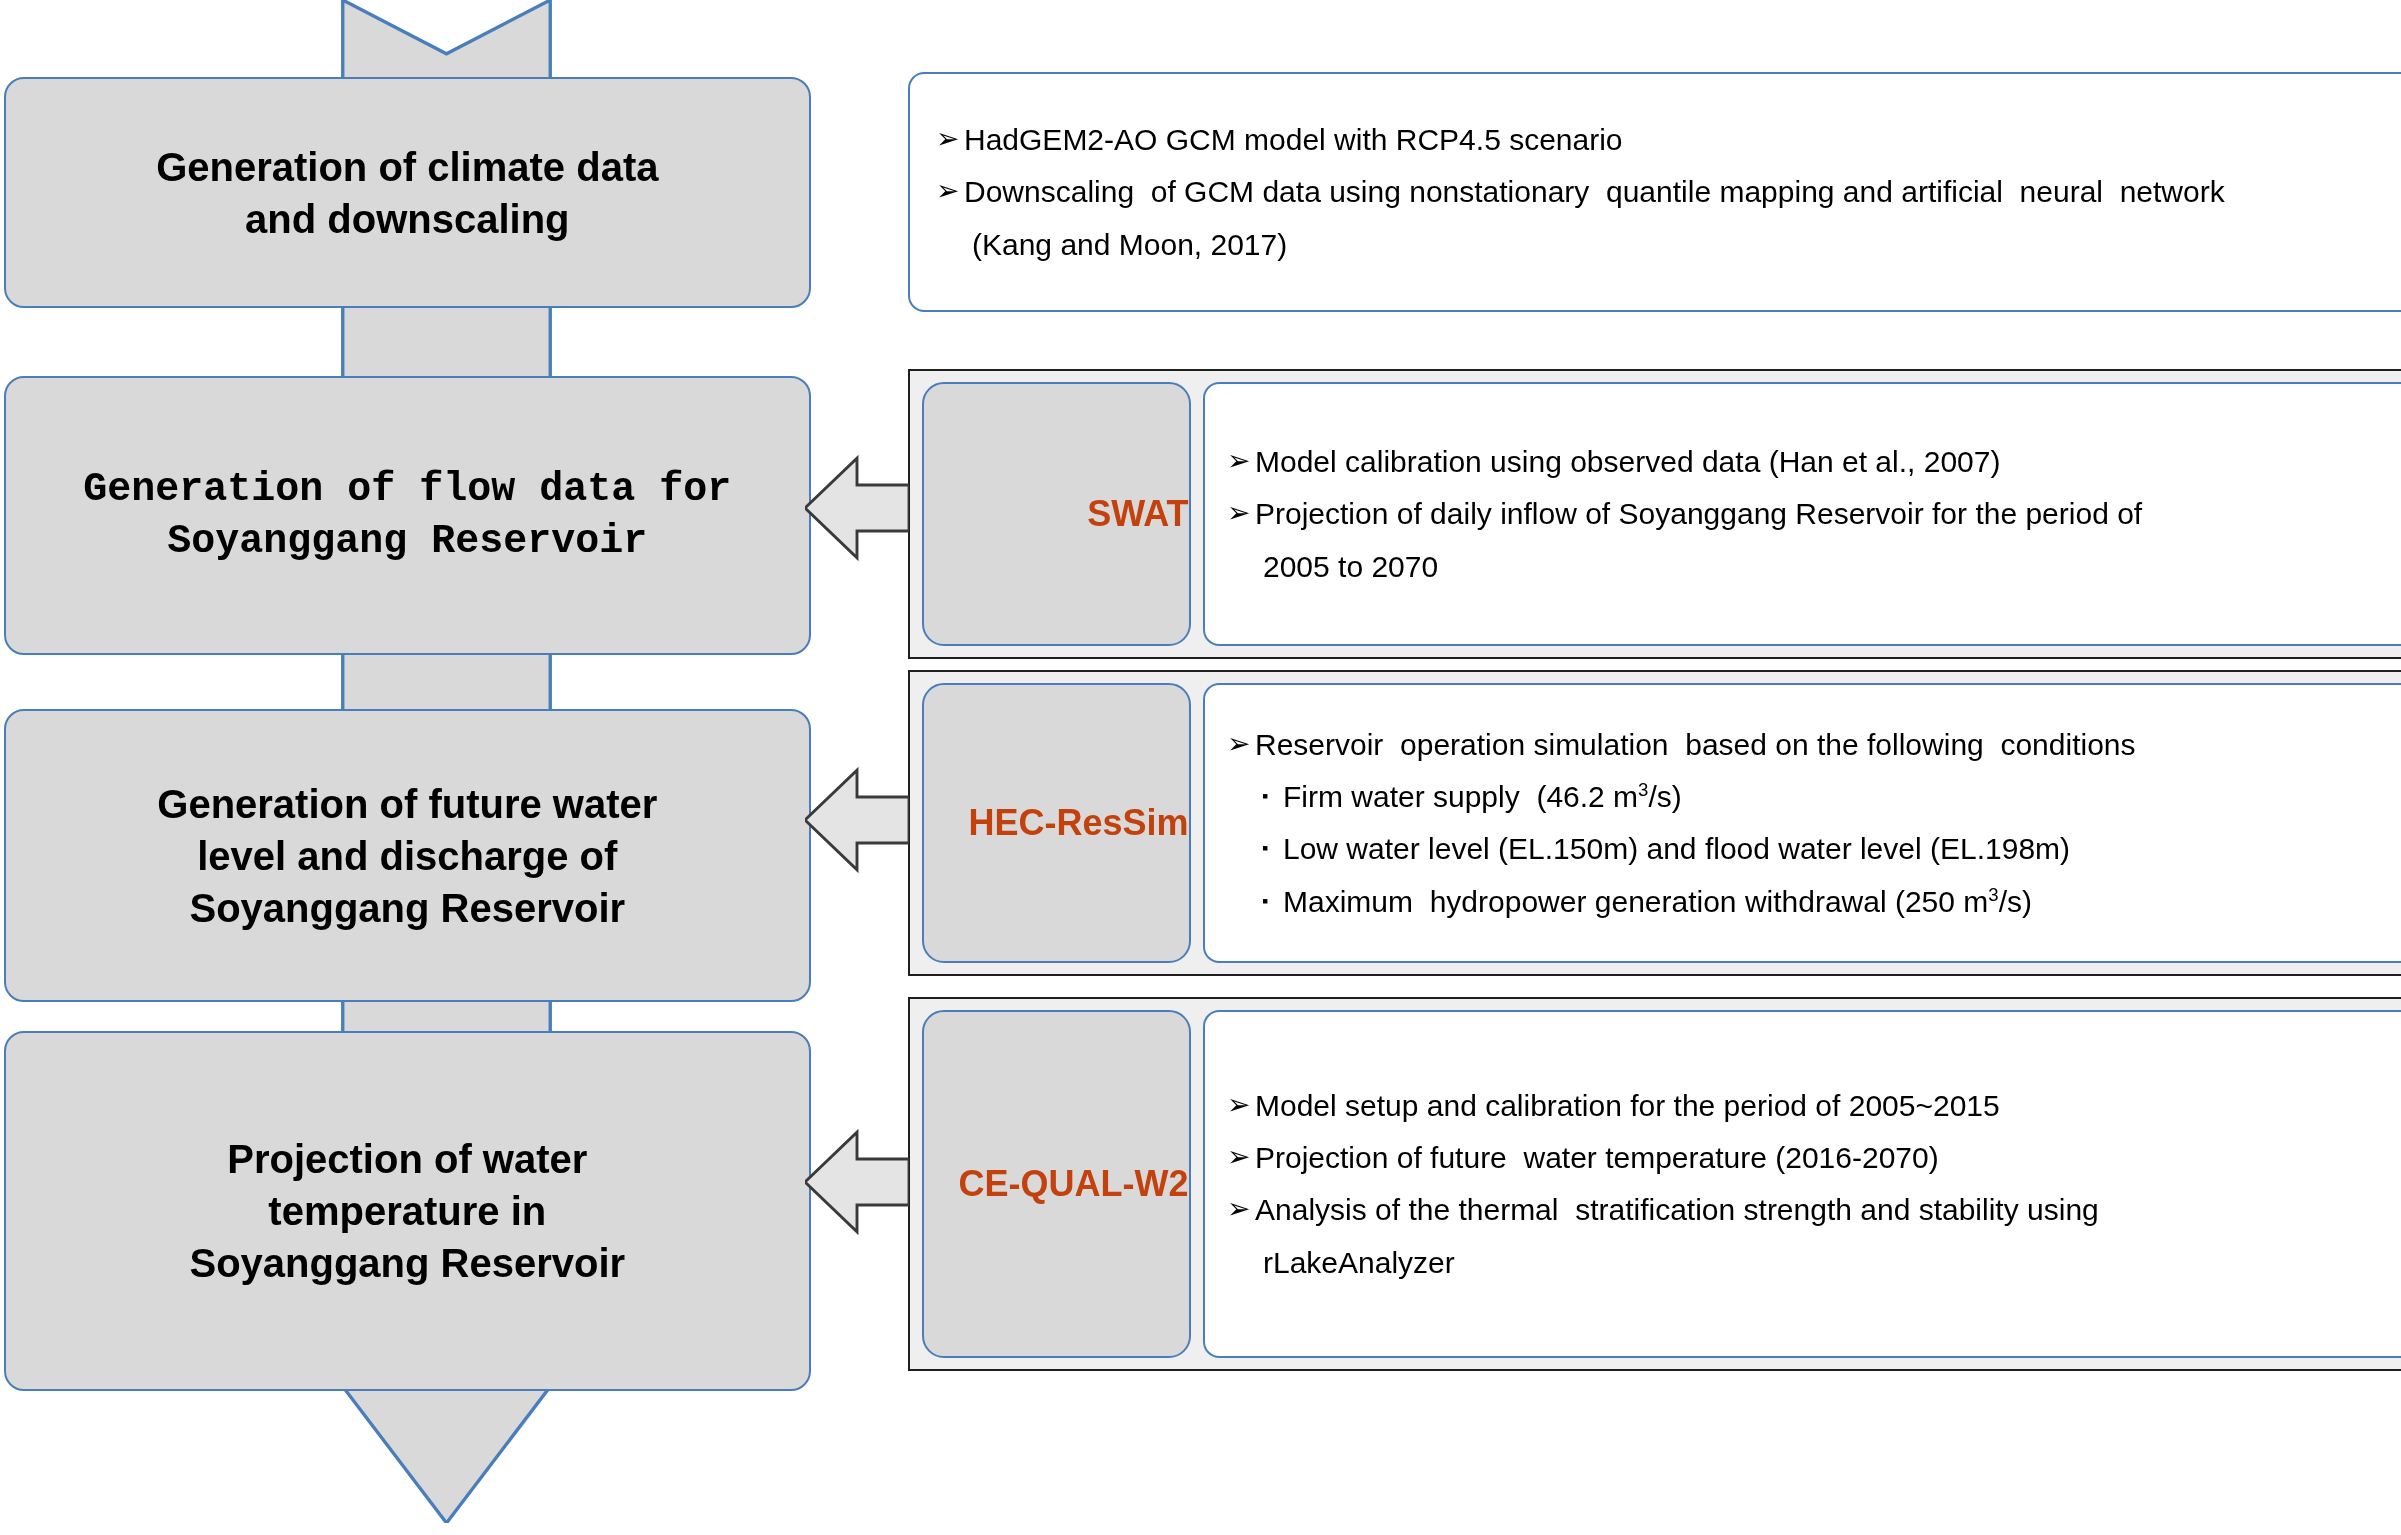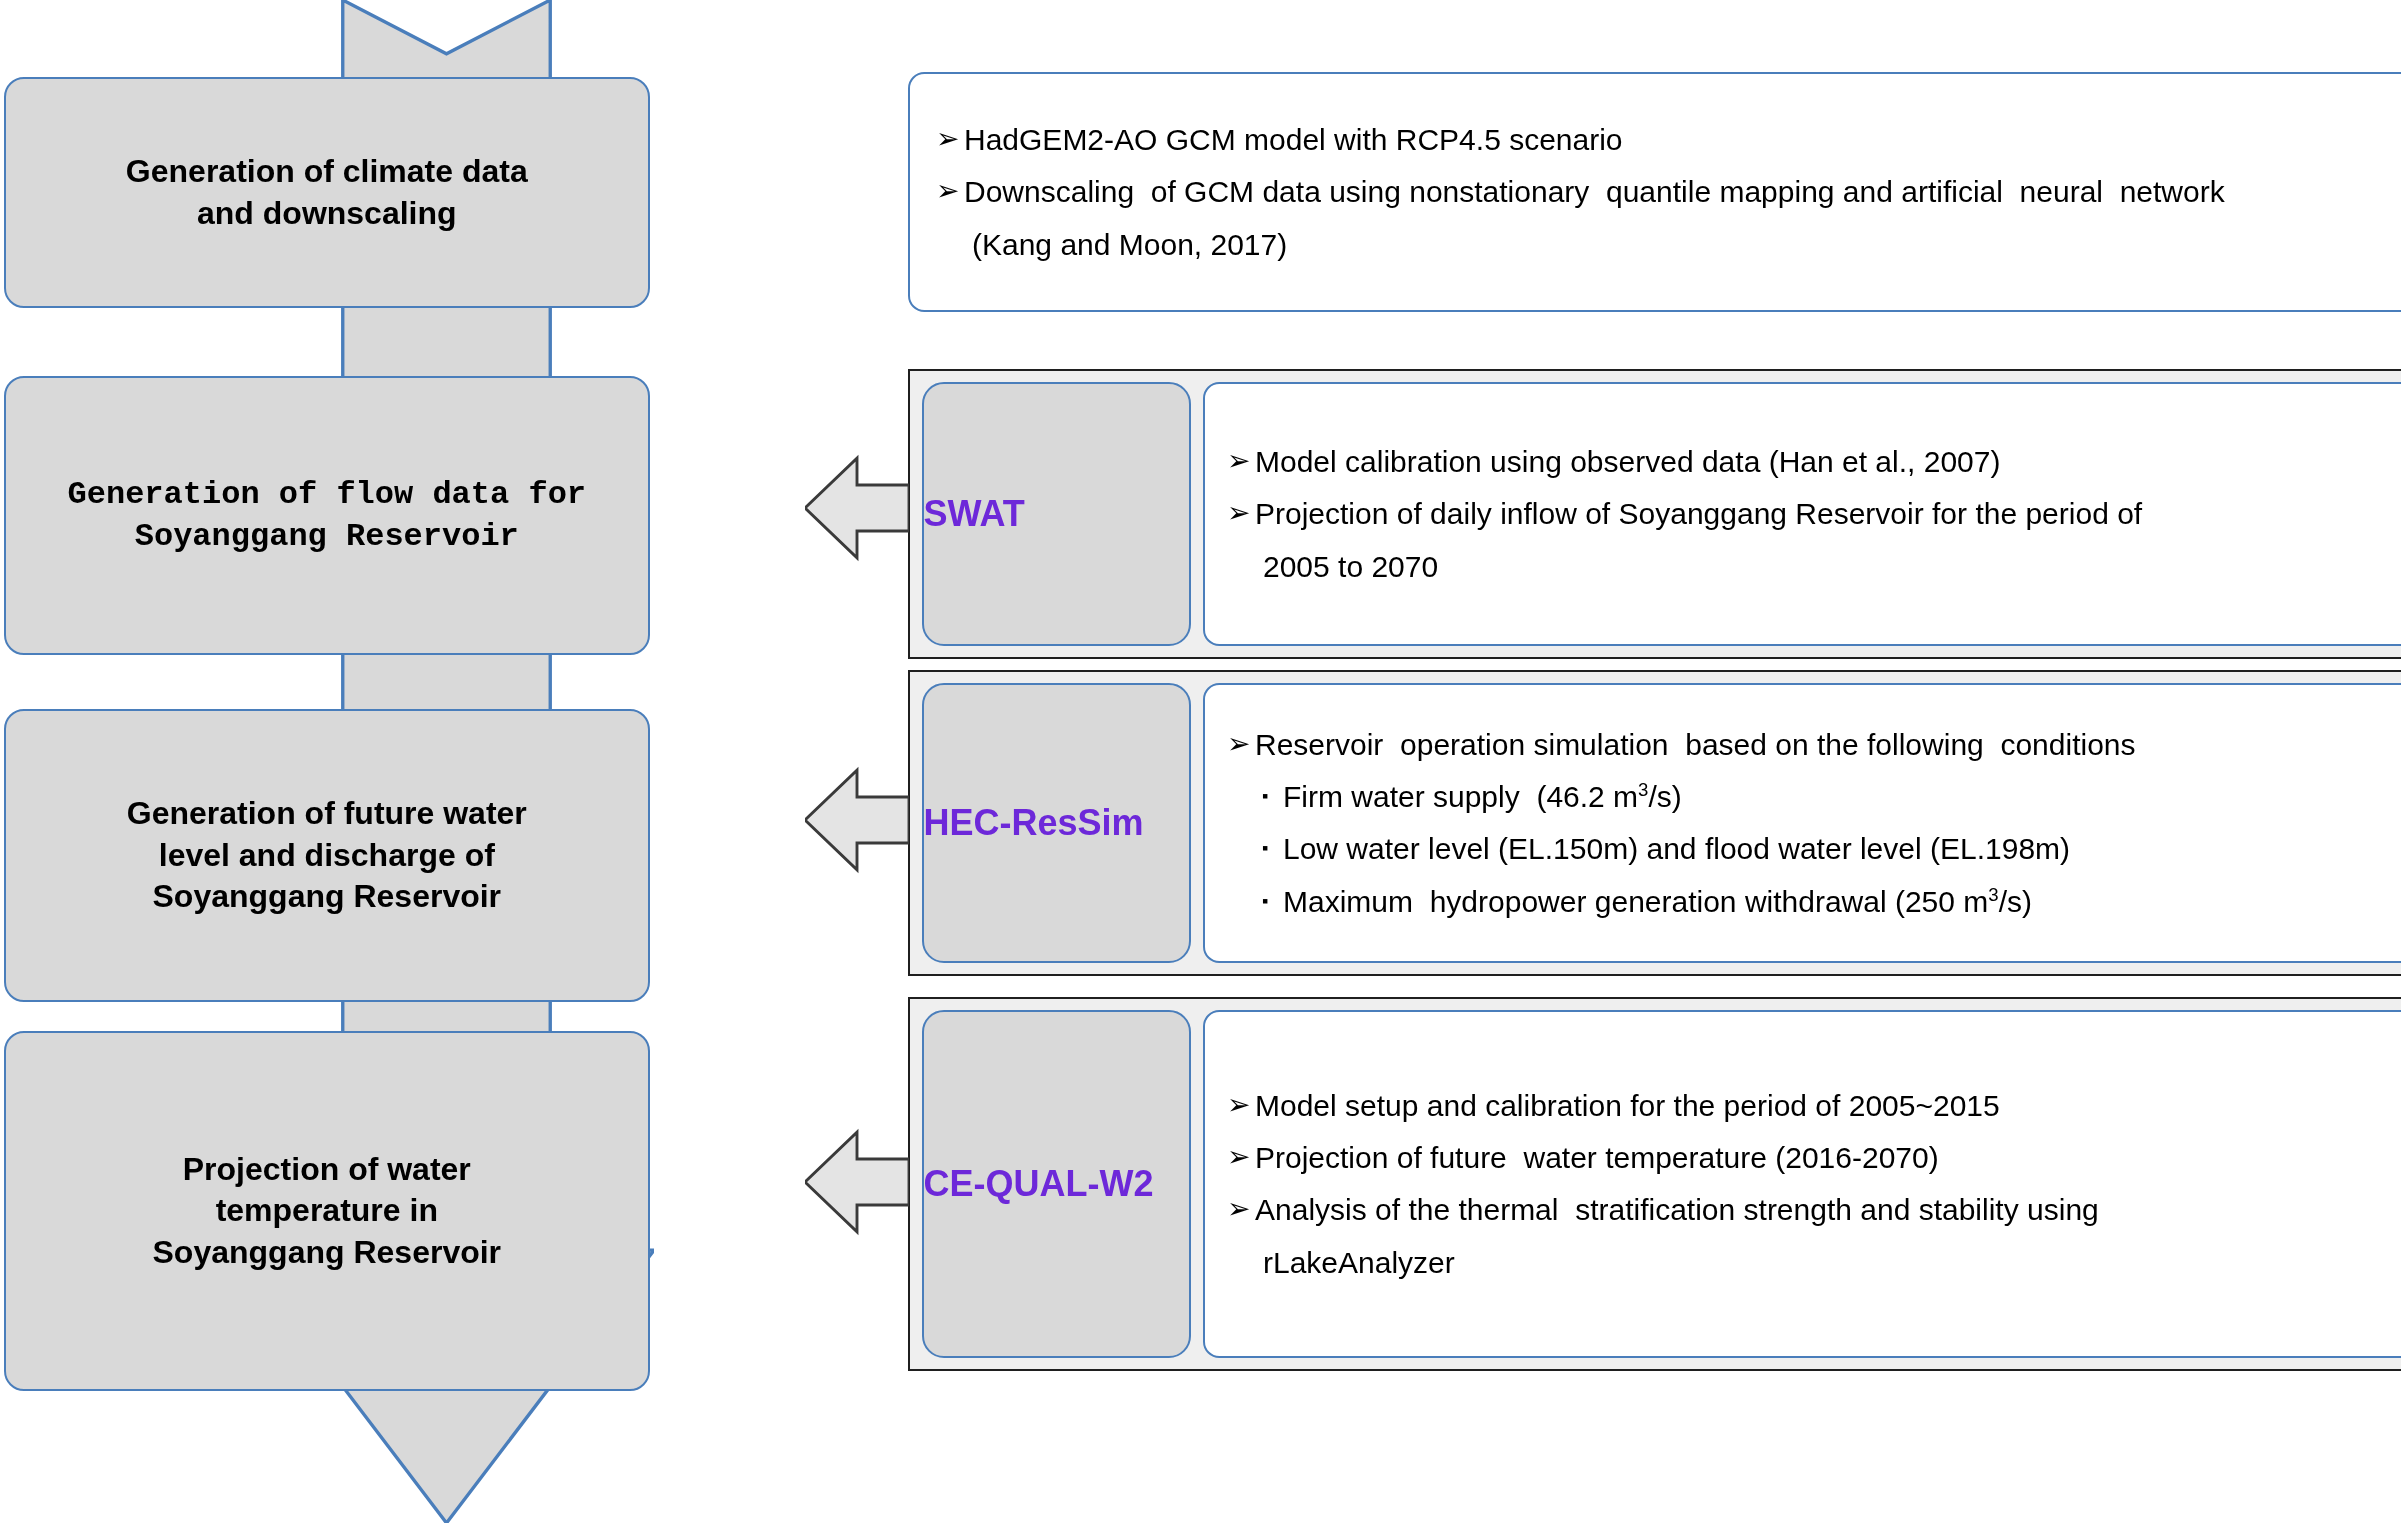--- a/index.html
+++ b/index.html
@@ -23,29 +23,29 @@
        0px    1250px);
     border:0;
   }
   #spine-arrow-outline{
     position:absolute;left:239px;top:0px;width:415px;height:1523px;
     pointer-events:none;
   }
 
   
   .lbox{
-    position:absolute;left:3.8px;width:646px;
+    position:absolute;left:3.8px;width:807px;
     background:#D9D9D9;
     border:2.4px solid #4A7EBB;
     border-radius:20px;
     display:flex;align-items:center;justify-content:center;
     text-align:center;
     color:#000;
     font-weight:bold;
-    font-size:32px;
+    font-size:40px;
     line-height:1.30;
     padding:0 22px;
     box-sizing:border-box;
     z-index:3;
   }
   #lbox-1{top:77px;height:231px;}
   #lbox-2{top:376px;height:279px;}
   #lbox-3{top:677px;height:293px;margin-top:32px;}
   #lbox-4{top:1031px;height:360px;}
 
@@ -65,22 +65,22 @@
   #rgroup-3{top:670px;height:306px;}
   #rgroup-4{top:997px;height:374px;}
 
   .rgroup-inner{display:flex;height:100%;align-items:stretch;gap:12.5px;}
 
   .model-chip{
     flex:0 0 269px;
     background:#D9D9D9;
     border:2.4px solid #4A7EBB;
     border-radius:22px;
-    display:flex;align-items:center;justify-content:flex-start;
-    font-weight:bold;font-size:36px;color:#6d28d9;
+    display:flex;align-items:center;justify-content:flex-end;
+    font-weight:bold;font-size:36px;color:#c2410c;
     text-align:center;
     box-sizing:border-box;
   }
 
   .notes{
     flex:1 1 auto;
     background:#FFFFFF;
     border:2.4px solid #4A7EBB;
     border-radius:16.3px;
     box-sizing:border-box;

